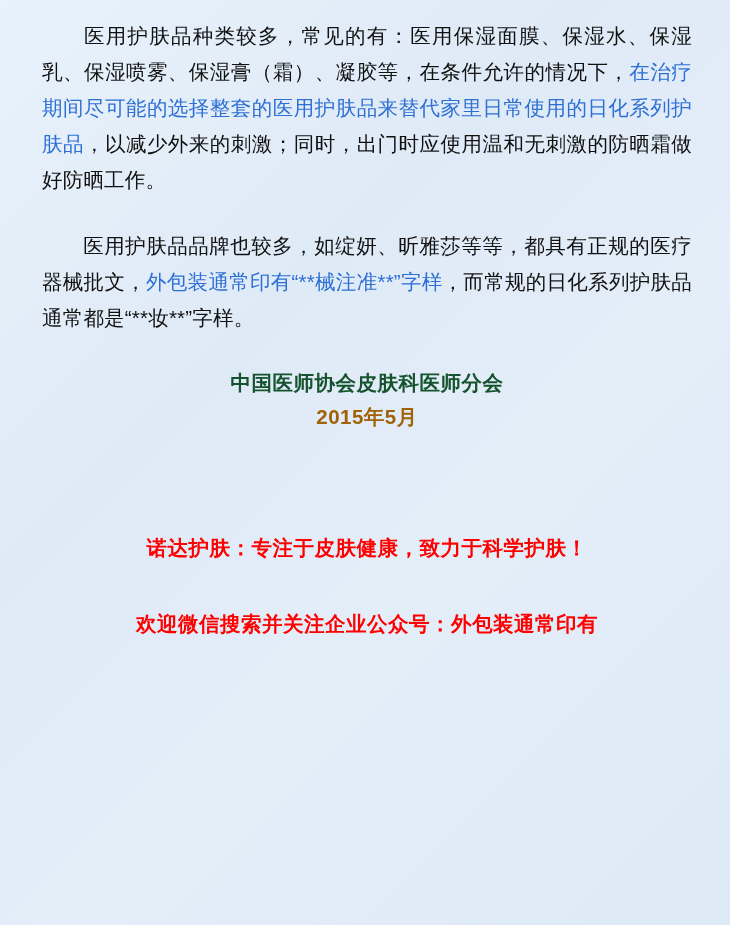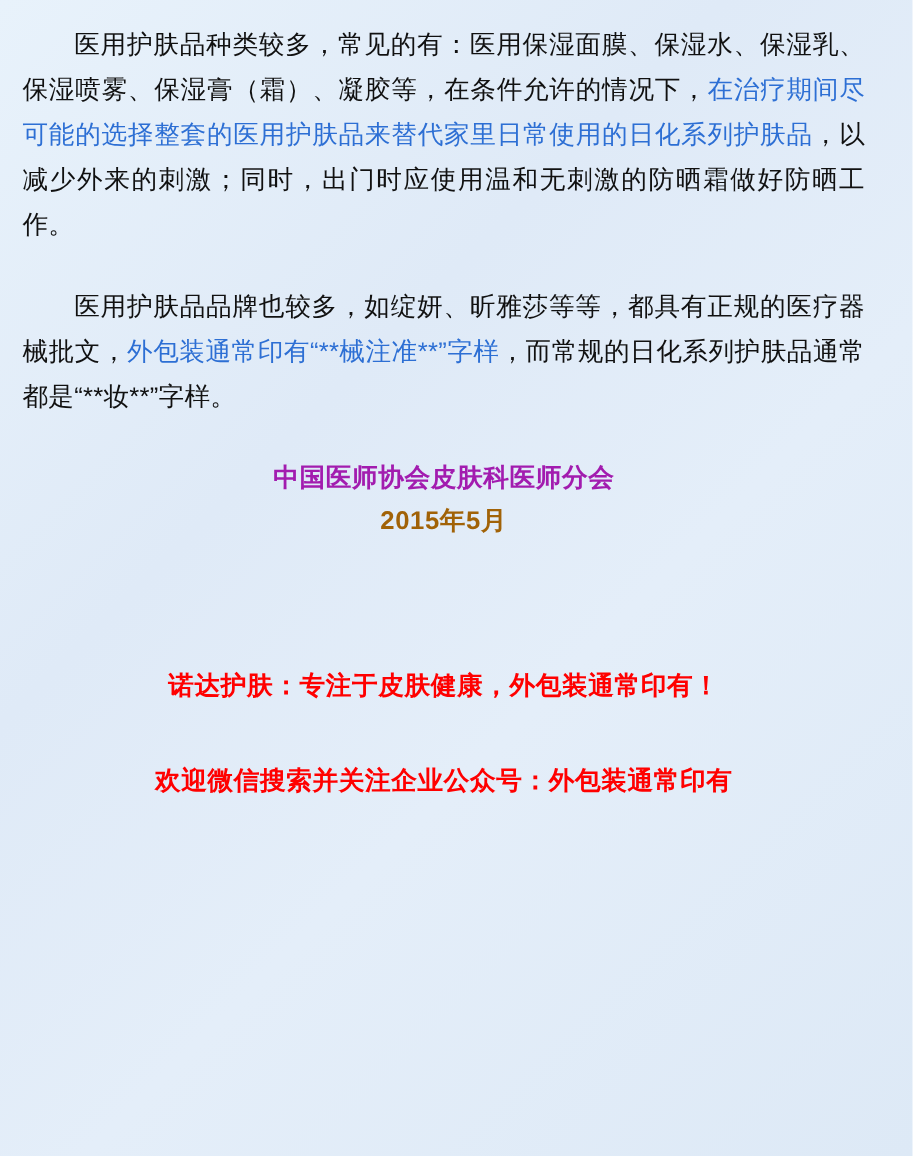--- a/index.html
+++ b/index.html
@@ -12,21 +12,21 @@
     background: linear-gradient(135deg, #e8f2fb 0%, #dfeaf7 35%, #e4eef9 60%, #dde9f6 100%);
     font-family: "Liberation Sans", "DejaVu Sans", sans-serif;
     color: #1a1a1a;
     overflow: hidden;
   }
   .page {
     position: relative;
     width: 730px;
     height: 735px;
     box-sizing: border-box;
-    padding: 18px 38px 0 18px;
+    padding: 18px 38px 0 42px;
   }
   .para {
     font-size: 20.5px;
     line-height: 36px;
     text-align: justify;
     text-justify: inter-ideograph;
     letter-spacing: 0.2px;
     margin: 0 0 30px 0;
     color: #111111;
   }
@@ -37,21 +37,21 @@
   .hl-blue {
     color: #2d6fd4;
   }
   .center-block {
     text-align: center;
     margin-top: 28px;
   }
   .org-line {
     font-size: 20.5px;
     line-height: 34px;
-    color: #a21caf;
+    color: #14532d;
     font-weight: bold;
     letter-spacing: 0.5px;
   }
   .date-line {
     font-size: 20.5px;
     line-height: 34px;
     color: #a16207;
     font-weight: bold;
     letter-spacing: 0.5px;
   }
@@ -83,17 +83,17 @@
 
   <p class="para">
     <span class="indent"></span><span>医用护肤品品牌也较多，如绽妍、昕雅莎等等，都具有正规的医疗器械批文，</span><span class="hl-blue">外包装通常印有“**械注准**”字样</span><span>，而常规的日化系列护肤品通常都是“**妆**”字样。</span>
   </p>
 
   <div class="center-block">
     <div class="org-line">中国医师协会皮肤科医师分会</div>
     <div class="date-line">2015年5月</div>
   </div>
 
-  <div class="slogan">诺达护肤：专注于皮肤健康，外包装通常印有！</div>
+  <div class="slogan">诺达护肤：专注于皮肤健康，致力于科学护肤！</div>
 
   <div class="follow">欢迎微信搜索并关注企业公众号：外包装通常印有</div>
 
 </div>
 
 </body></html>

